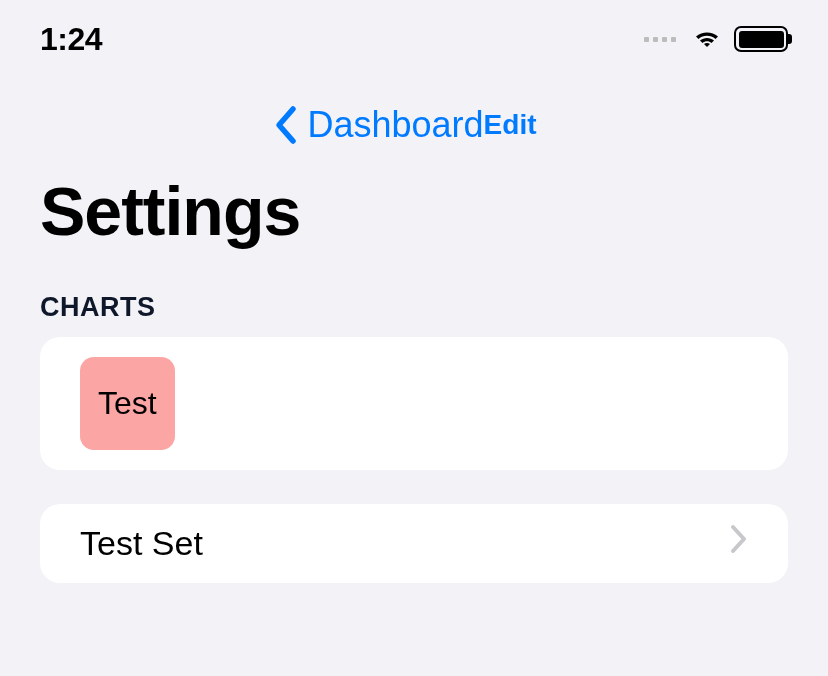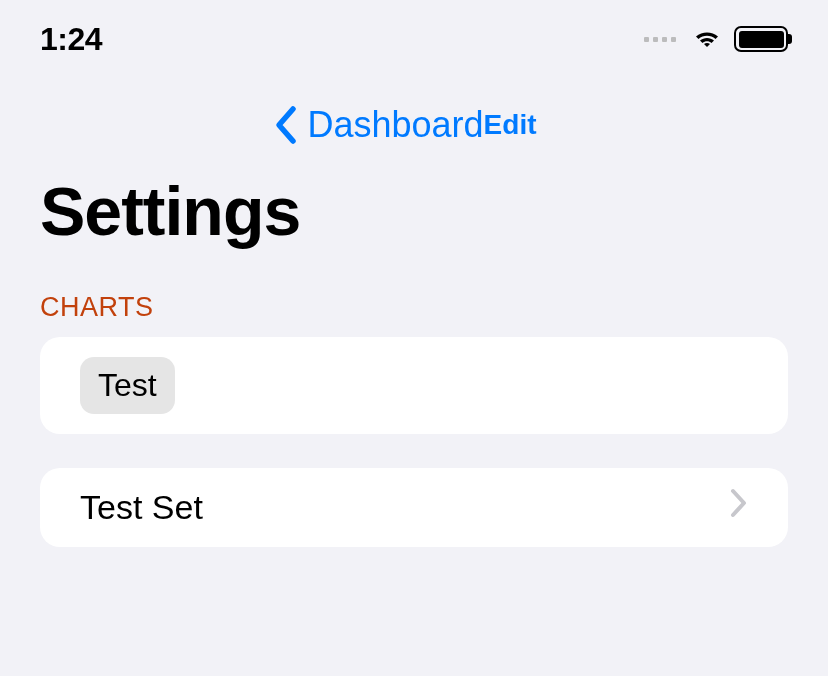--- a/index.html
+++ b/index.html
@@ -102,37 +102,37 @@
       font-size: 68px;
       font-weight: 700;
       padding: 26px 40px 8px 40px;
       letter-spacing: -1px;
     }
     .section {
       margin-top: 34px;
     }
     .section-header {
       font-size: 27px;
-      font-weight: 400;
-      color: #c2410c;
+      font-weight: 700;
+      color: #0f172a;
       padding: 0 40px 14px 40px;
       letter-spacing: 0.5px;
     }
     .card {
       background: #fff;
       margin: 0 40px;
       border-radius: 20px;
       padding: 20px 40px;
     }
     .chip {
       display: inline-block;
-      background: #e5e5e5;
+      background: #fca5a5;
       color: #000;
       font-size: 32px;
-      padding: 10px 18px;
+      padding: 28px 18px;
       border-radius: 14px;
     }
     .row {
       display: flex;
       justify-content: space-between;
       align-items: flex-start;
       cursor: pointer;
     }
     .row-label {
       font-size: 34px;

